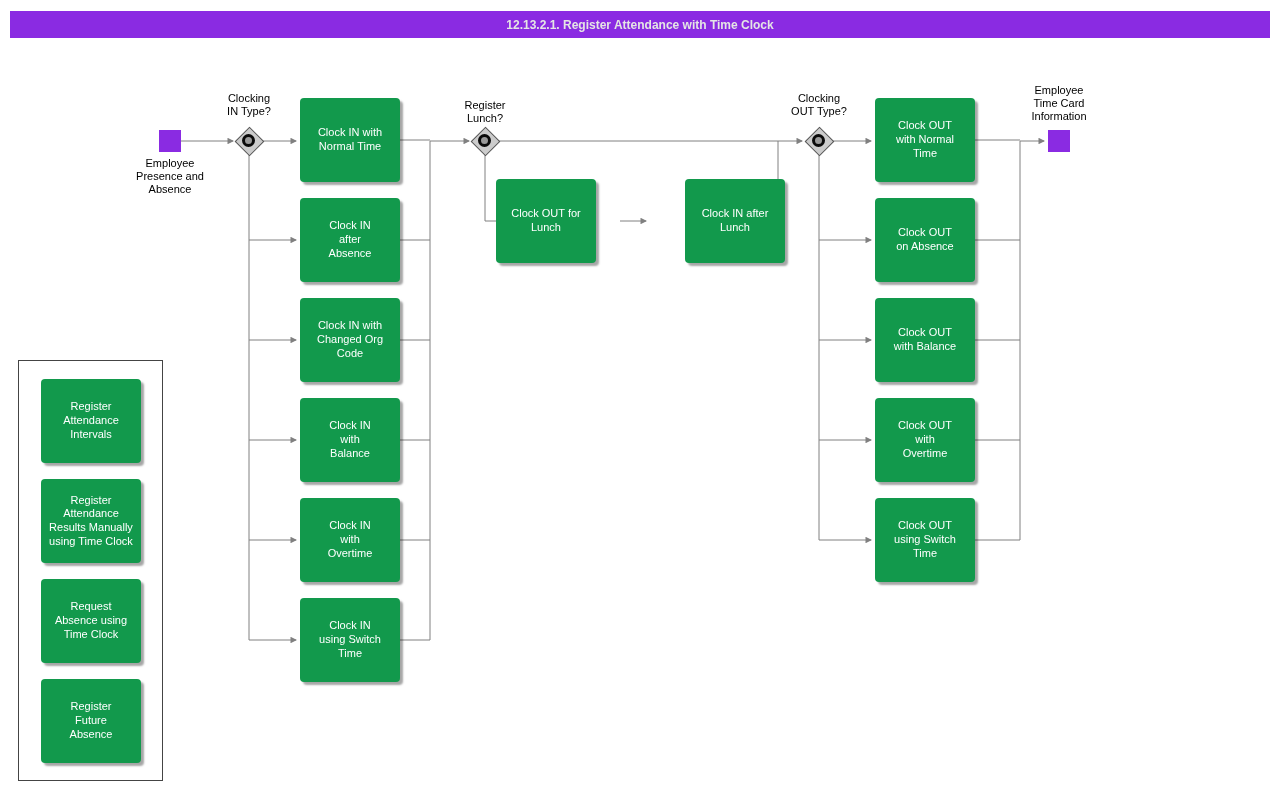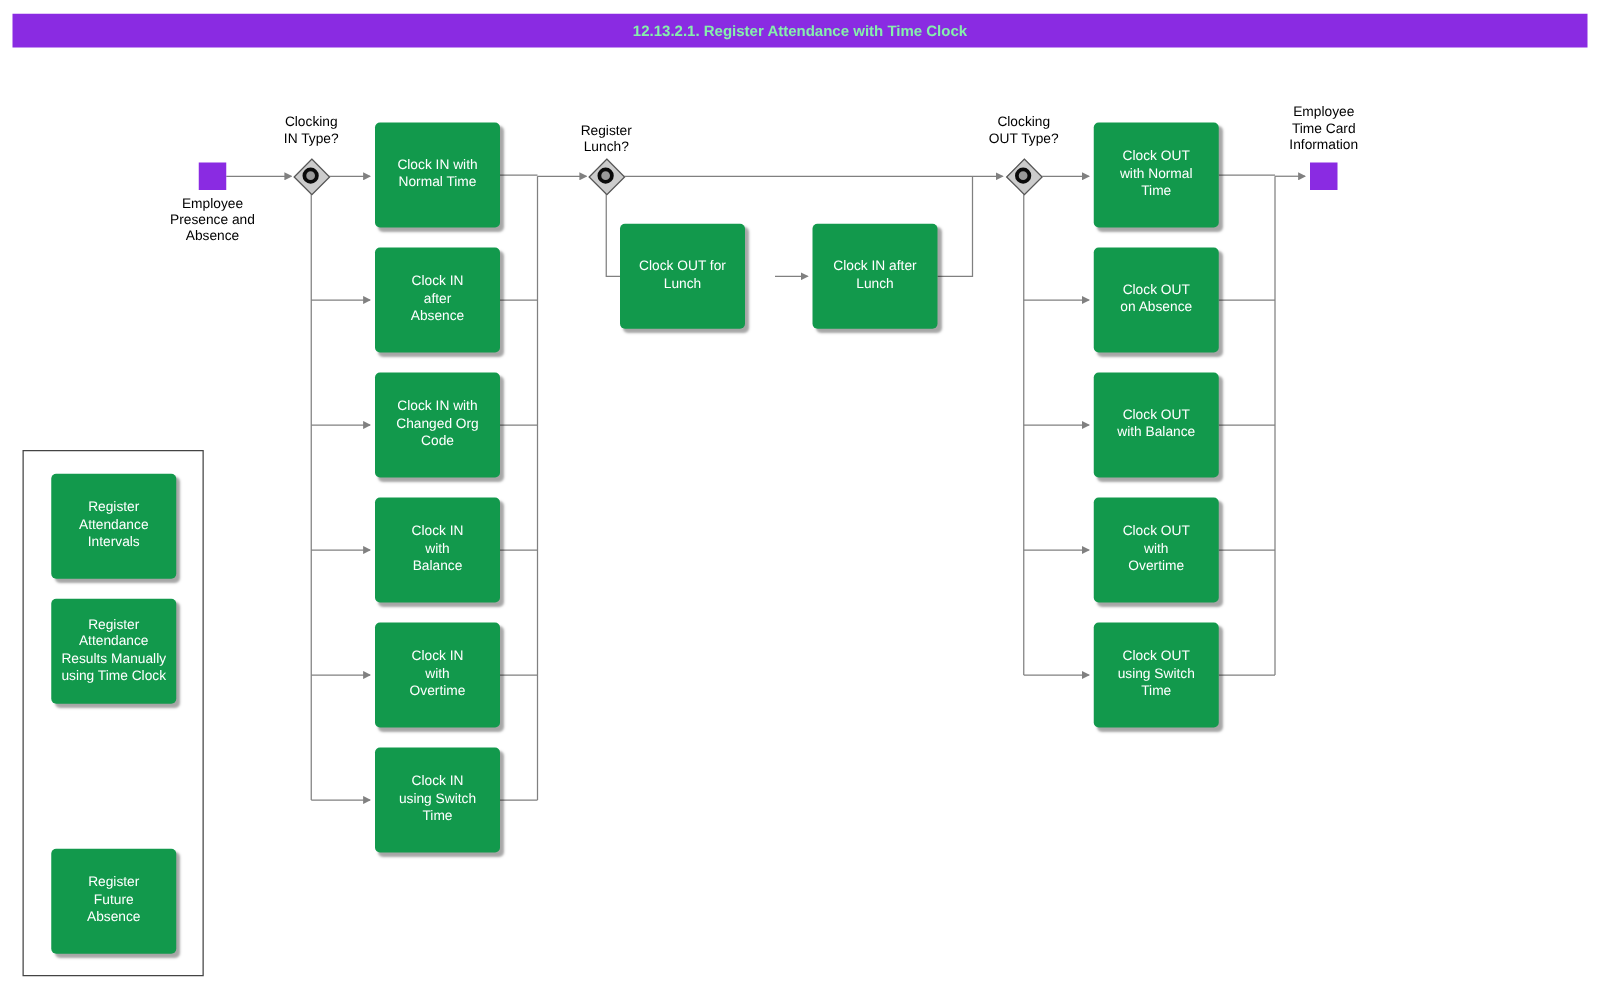--- a/index.html
+++ b/index.html
@@ -15,21 +15,21 @@
     background: #ffffff;
     overflow: hidden;
   }
   .banner {
     position: absolute;
     left: 10px;
     top: 11px;
     width: 1260px;
     height: 27px;
     background: var(--banner-purple, #8A2BE2);
-    color: #86efac;
+    color: #e5e5e5;
     font-size: 12px;
     font-weight: bold;
     display: flex;
     align-items: center;
     justify-content: center;
   }
   .wires {
     position: absolute;
     left: 0;
     top: 0;
@@ -199,21 +199,21 @@
     <div class="diamond"></div>
     <div class="ring"></div>
   </div>
   <div class="flow-label" style="left:457px;top:99px;width:56px">Register
 Lunch?</div>
 
   <div class="task" style="left:496px;top:179px">
     <span>Clock OUT for
 Lunch</span>
   </div>
-  <div class="task" style="left:650px;top:179px">
+  <div class="task" style="left:685px;top:179px">
     <span>Clock IN after
 Lunch</span>
   </div>
 
   <div class="gateway" style="left:806px;top:128px">
     <div class="diamond"></div>
     <div class="ring"></div>
   </div>
   <div class="flow-label" style="left:789px;top:92px;width:60px">Clocking
 OUT Type?</div>
@@ -252,20 +252,25 @@
       <span>Register
 Attendance
 Intervals</span>
     </div>
     <div class="task" style="top:118px">
       <span>Register
 Attendance
 Results Manually
 using Time Clock</span>
     </div>
+    <div class="task" style="top:218px">
+      <span>Request
+Absence using
+Time Clock</span>
+    </div>
     <div class="task" style="top:318px">
       <span>Register
 Future
 Absence</span>
     </div>
   </div>
 
 </div>
 
 </body></html>

